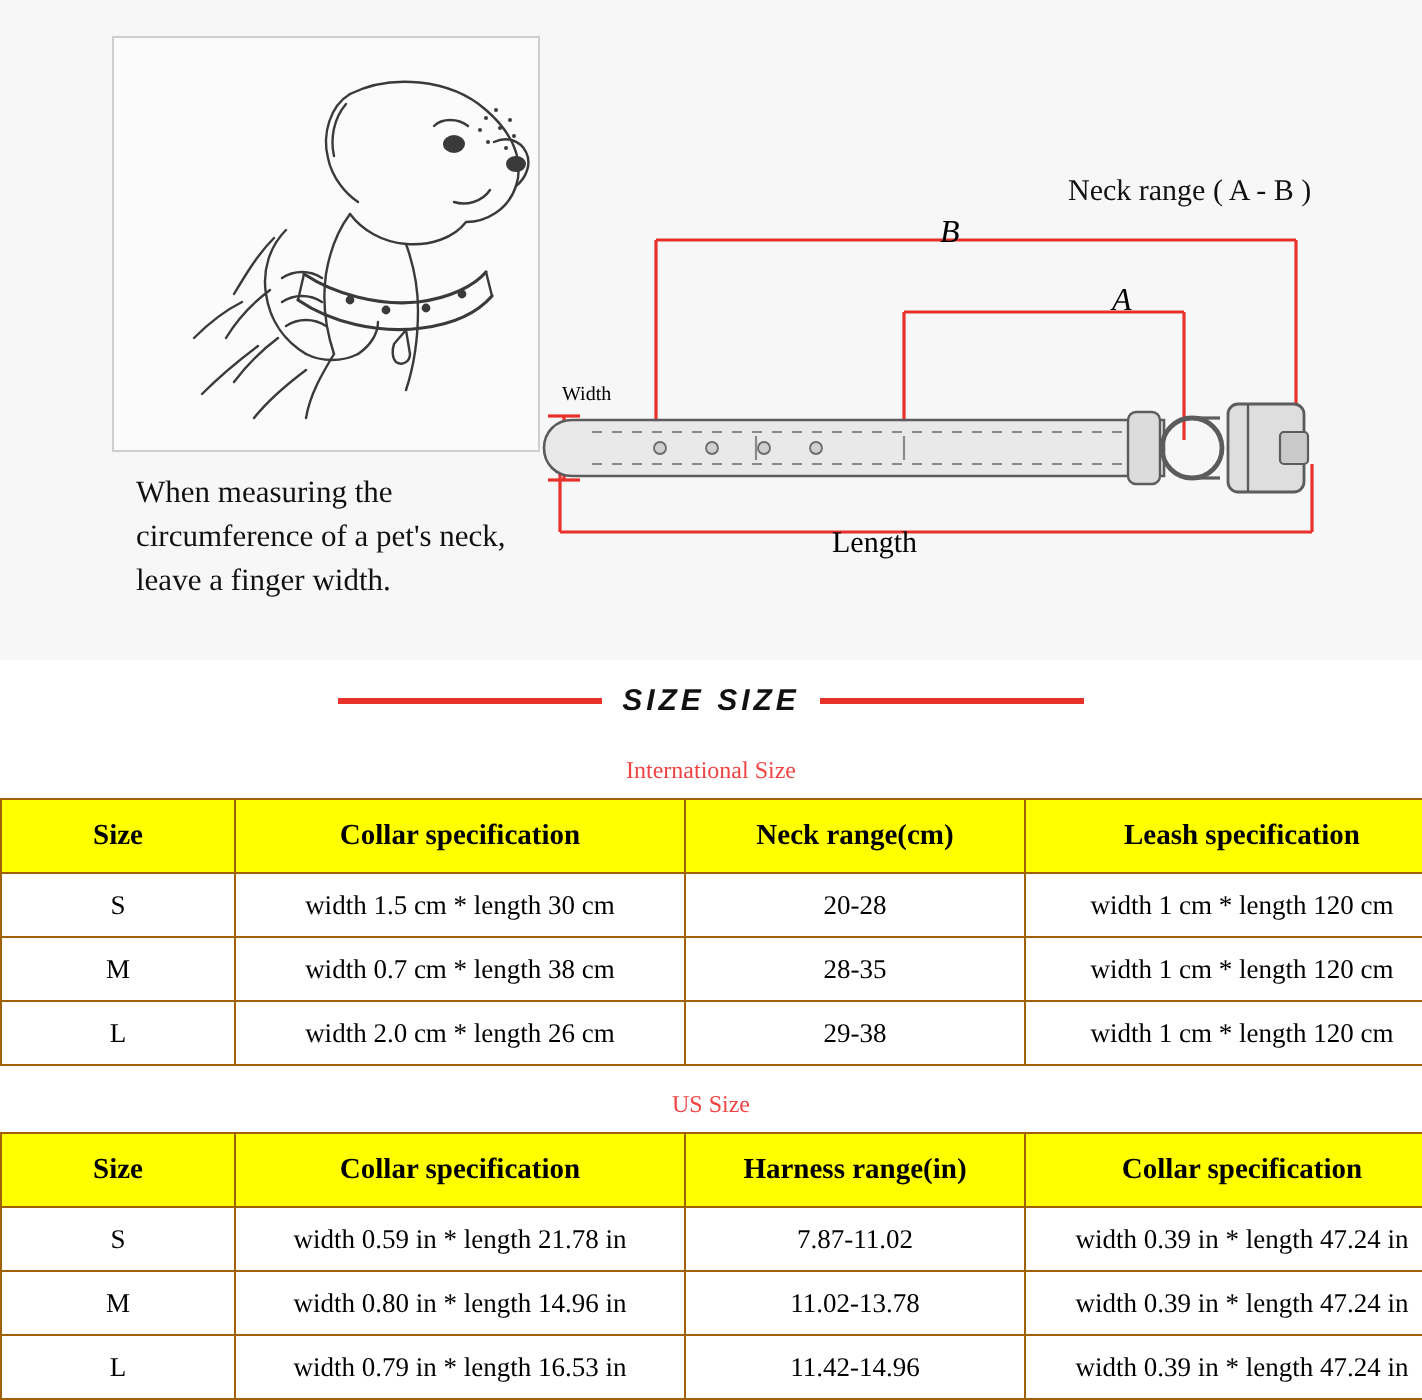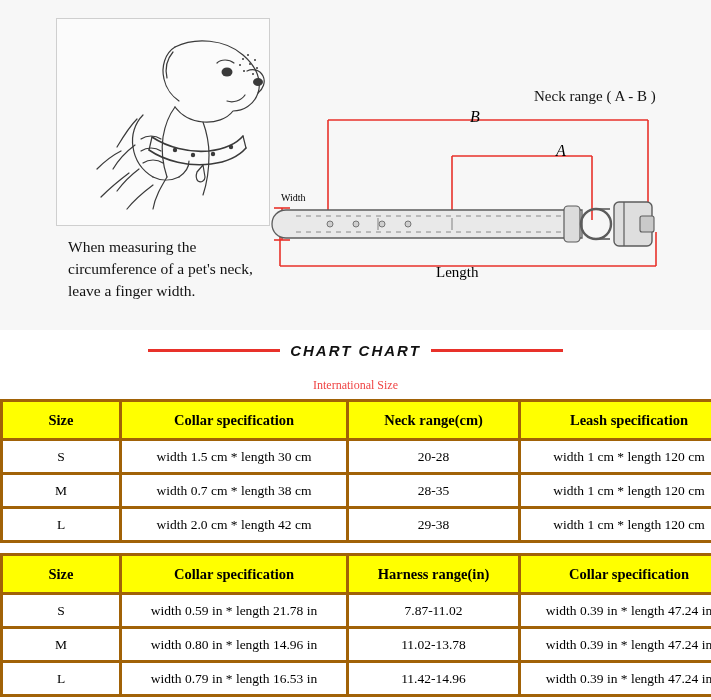--- a/index.html
+++ b/index.html
@@ -83,21 +83,21 @@
     font-style: italic;
   }
   .lbl-width {
     position: absolute;
     left: 281px;
     top: 192px;
     font-size: 10px;
   }
   .lbl-length {
     position: absolute;
-    left: 436px;
+    left: 416px;
     top: 264px;
     font-size: 15px;
   }
 
   
   .banner {
     position: relative;
     width: 711px;
     height: 44px;
     background: #fff;
@@ -134,21 +134,21 @@
     color: #ef4444;
     margin: 2px 0 6px 0;
   }
   table.sizetbl {
     border-collapse: collapse;
     width: 711px;
     table-layout: fixed;
   }
   table.sizetbl th,
   table.sizetbl td {
-    border: 3px solid #a16207;
+    border: 1px solid #a16207;
     text-align: center;
     font-family: "Liberation Serif", serif;
     font-size: 13.5px;
     height: 31px;
     padding: 0 2px;
     color: #000;
     background: #fff;
   }
   table.sizetbl thead th {
     background: #ffff00;
@@ -298,21 +298,21 @@
       <div class="lbl-B">B</div>
       <div class="lbl-A">A</div>
       <div class="lbl-width">Width</div>
       <div class="lbl-length">Length</div>
     </div>
   </div>
 
   <div class="banner">
     <div class="banner-inner">
       <div class="banner-rule"></div>
-      <div class="banner-text">CHART CHART</div>
+      <div class="banner-text">SIZE SIZE</div>
       <div class="banner-rule"></div>
     </div>
   </div>
 
   <div class="tables-wrap">
 
     <div class="section-title">International Size</div>
     <table class="sizetbl">
       <thead>
         <tr>
@@ -330,29 +330,30 @@
           <td>width 1 cm * length 120 cm</td>
         </tr>
         <tr>
           <td>M</td>
           <td>width 0.7 cm * length 38 cm</td>
           <td>28-35</td>
           <td>width 1 cm * length 120 cm</td>
         </tr>
         <tr>
           <td>L</td>
-          <td>width 2.0 cm * length 42 cm</td>
+          <td>width 2.0 cm * length 26 cm</td>
           <td>29-38</td>
           <td>width 1 cm * length 120 cm</td>
         </tr>
       </tbody>
     </table>
 
     <div class="tbl-gap"></div>
 
+    <div class="section-title">US Size</div>
     <table class="sizetbl">
       <thead>
         <tr>
           <th class="col1">Size</th>
           <th class="col2">Collar specification</th>
           <th class="col3">Harness range(in)</th>
           <th class="col4">Collar specification</th>
         </tr>
       </thead>
       <tbody>

